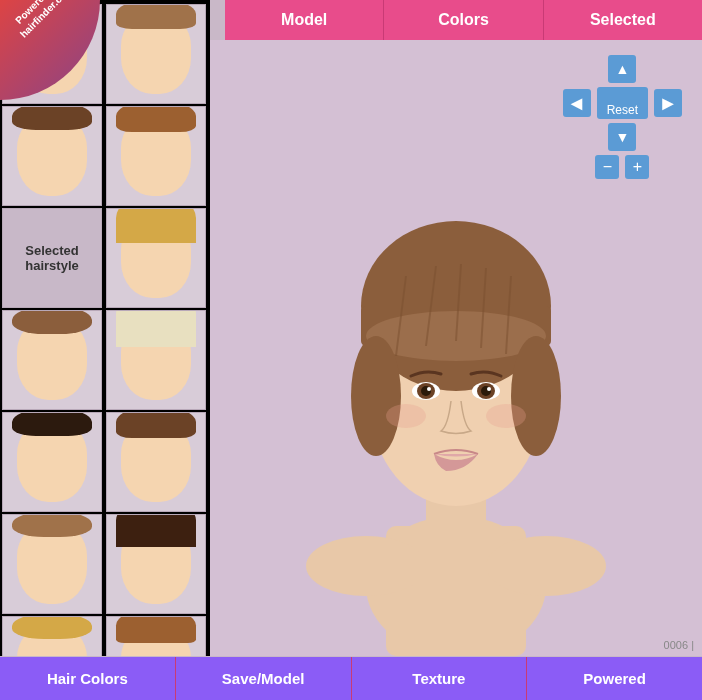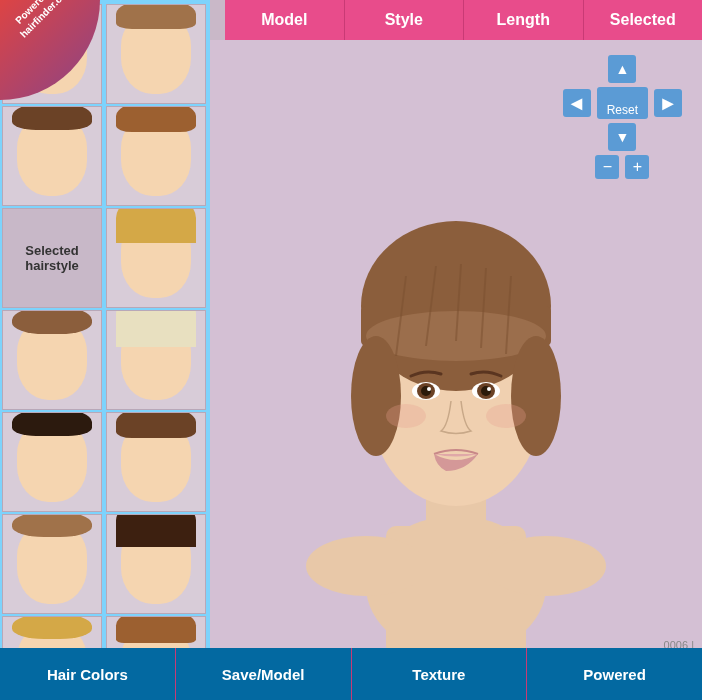--- a/index.html
+++ b/index.html
@@ -37,21 +37,21 @@
     }
     .top-nav-item:last-child { border-right: none; }
 
     
     .sidebar {
       position: absolute;
       top: 0;
       left: 0;
       width: 210px;
       bottom: 44px;
-      background: #7dd3fc;
+      background: #000000;
       overflow-y: auto;
       display: flex;
       flex-direction: column;
     }
 
     
     .logo-banner {
       background: linear-gradient(135deg, #d44, #884488);
       width: 100px;
       height: 100px;
@@ -235,22 +235,22 @@
       font-size: 11px;
       color: #888;
     }
 
     
     .bottom-nav {
       position: absolute;
       bottom: 0;
       left: 0;
       right: 0;
-      height: 52px;
-      background: #0369a1;
+      height: 43px;
+      background: #8b5cf6;
       display: flex;
     }
     .bottom-nav-item {
       flex: 1;
       display: flex;
       align-items: center;
       justify-content: center;
       color: white;
       font-size: 15px;
       font-weight: bold;
@@ -269,22 +269,21 @@
 
 <div class="logo-banner">
   <div class="logo-text">
     <span>Powered by</span><br>
     <span>hairfinder.com</span>
   </div>
 </div>
 
 <nav class="top-nav">
   <div class="top-nav-item">Model</div>
-  <div class="top-nav-item">Style</div>
-  <div class="top-nav-item">Length</div>
+  <div class="top-nav-item">Colors</div>
   <div class="top-nav-item">Selected</div>
 </nav>
 
 <aside class="sidebar">
 
   <div style="height: 2px; width: 100%;"></div>
 
   <div class="hairstyle-grid" style="margin-top: 2px;">
 
     <div class="hairstyle-cell">

